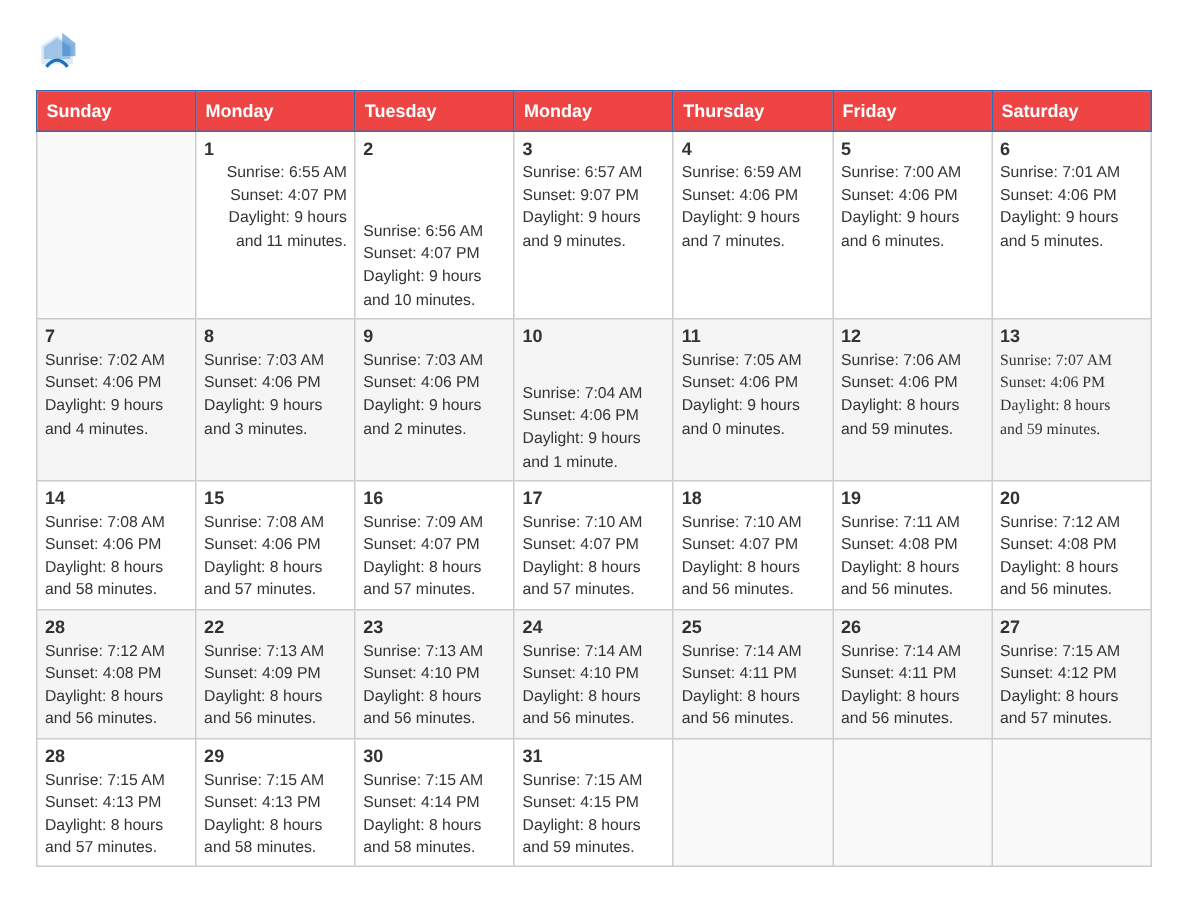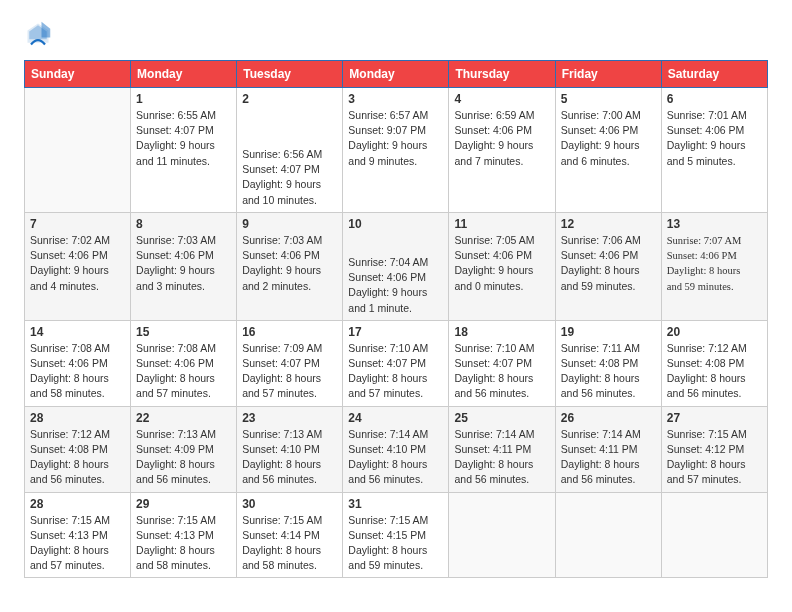--- a/index.html
+++ b/index.html
@@ -119,21 +119,21 @@
         <th>Thursday</th>
         <th>Friday</th>
         <th>Saturday</th>
       </tr>
   </thead>
   <tbody id="calendar-body">
   <tr>
         <td class="empty-cell"></td>
         <td>
           <span class="day-number">1</span>
-          <div class="day-info" style="white-space: pre-line;">Sunrise: 6:55 AM
+          <div class="day-info" style="white-space: pre-line; text-align: right;">Sunrise: 6:55 AM
 Sunset: 4:07 PM
 Daylight: 9 hours
 and 11 minutes.</div>
         </td>
         <td>
           <span class="day-number">2</span>
           <div class="day-info" style="white-space: pre-line; margin-top: 41px;">Sunrise: 6:56 AM
 Sunset: 4:07 PM
 Daylight: 9 hours
 and 10 minutes.</div>

